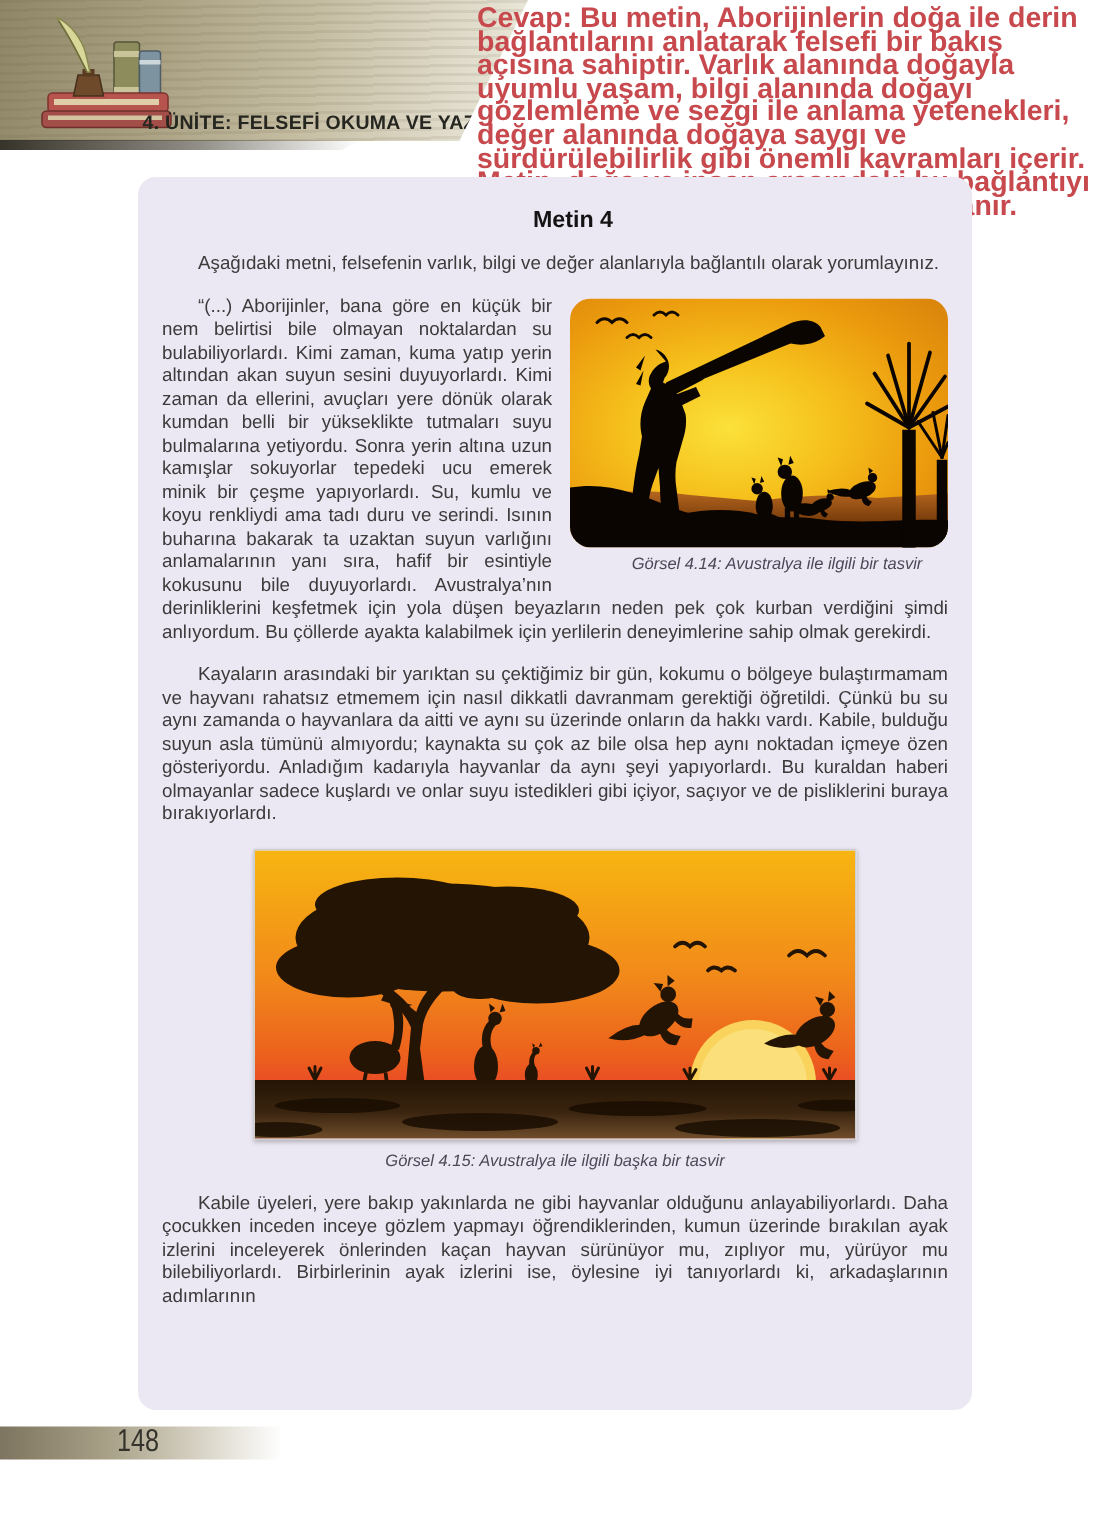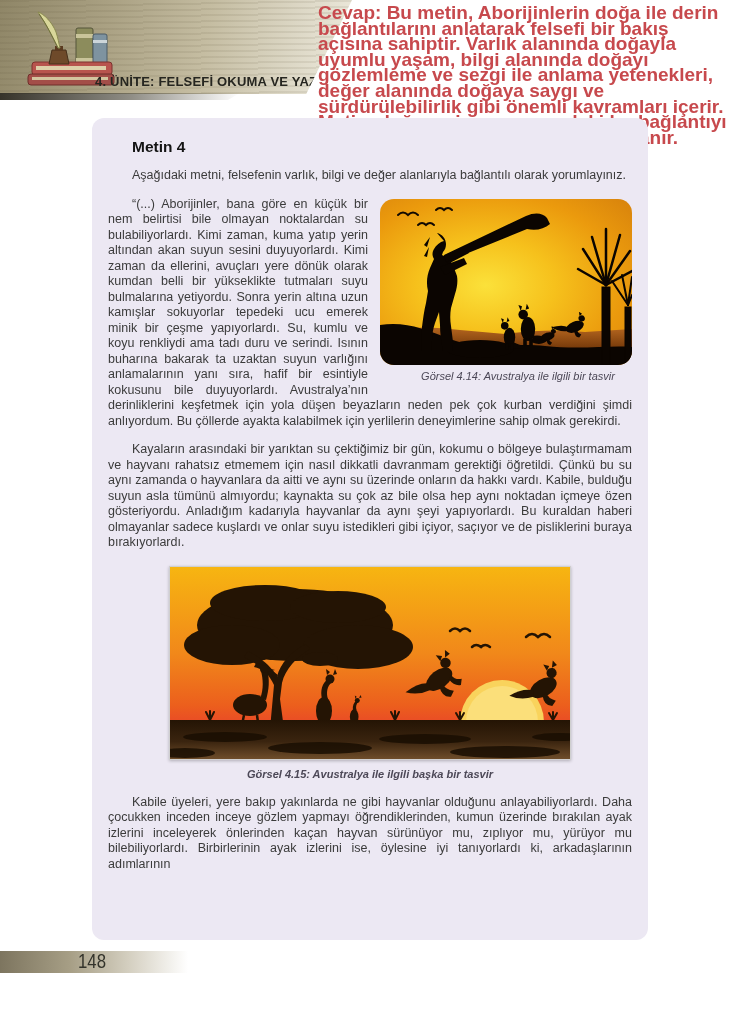--- a/index.html
+++ b/index.html
@@ -18,29 +18,29 @@
   .unit-title{position:absolute;left:95px;bottom:5px;font-size:13px;font-weight:bold;
     color:#262620;letter-spacing:.2px;white-space:nowrap;}
   .banner-art{position:absolute;left:24px;top:6px;}
   .answer-note{position:absolute;left:318px;top:5px;width:414px;
     font-size:19px;line-height:15.6px;font-weight:600;color:#c7494d;text-align:left;}
 
   
   .card{position:absolute;left:92px;top:118px;width:556px;height:822px;
     background:#ece8f3;border-radius:12px;box-sizing:border-box;
     padding:0 16px;overflow:hidden;}
-  .heading{margin:20px 0 0 24px;font-size:15.5px;font-weight:bold;color:#141414;}
+  .heading{margin:20px 0 0 24px;font-size:15.5px;font-weight:bold;color:#141414;text-align:center;}
   .body-text{margin:12px 0 0 0;font-size:12.5px;line-height:15.5px;color:#3b3b3b;
     text-align:justify;text-indent:24px;}
   .quote-wrap{margin-top:13px;}
   .fig-right{float:right;width:252px;margin:2px 0 4px 12px;}
   .fig-right svg{display:block;}
   .caption{font-size:11px;font-style:italic;color:#4c4857;text-align:center;
     margin-top:5px;line-height:13px;}
-  .fig-center{width:402px;margin:15px auto 0 auto;text-align:center;font-weight:bold;}
+  .fig-center{width:402px;margin:15px auto 0 auto;text-align:center;}
   .fig-center svg{display:block;border:1px solid #cfcfcf;box-shadow:0 1px 3px rgba(0,0,0,.25);}
   .fig-center .caption{margin-top:8px;}
 
   
   .page-bar{position:absolute;left:0;top:951px;width:198px;height:22px;
     background:linear-gradient(to right,#7d755f 0%,#a69e85 35%,#d4cfc0 65%,#ffffff 95%);}
   .page-num{position:absolute;left:78px;top:949px;font-size:21px;color:#33332b;
     transform:scaleX(.8);transform-origin:left center;letter-spacing:0;}
 </style>
 </head>

